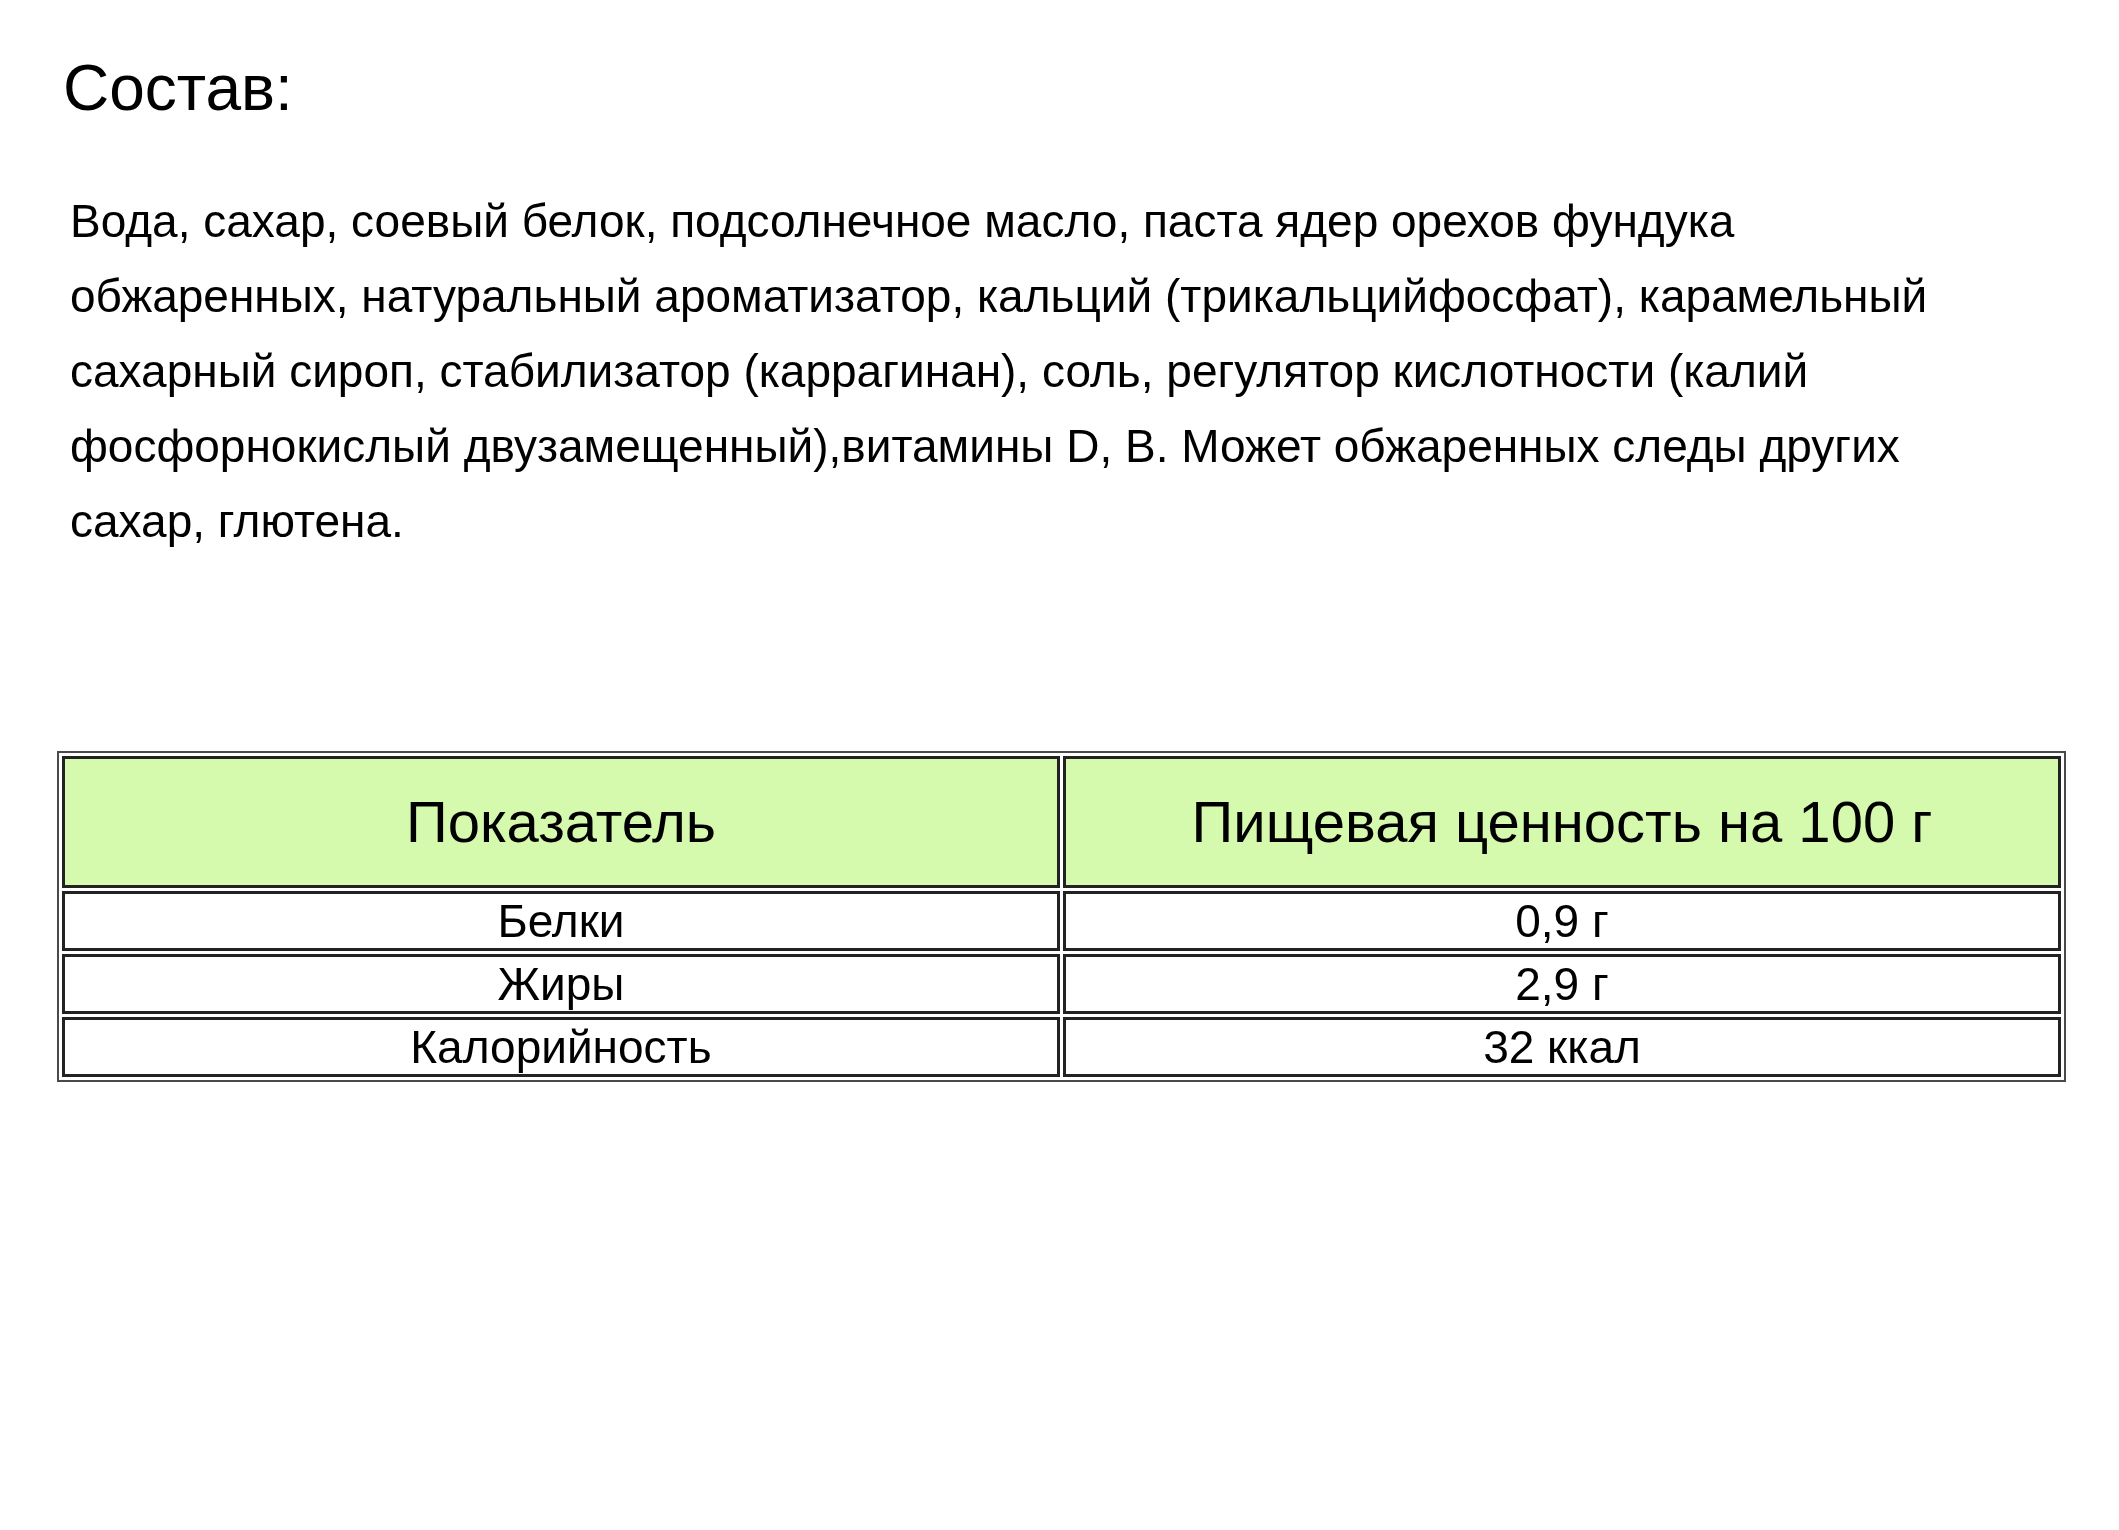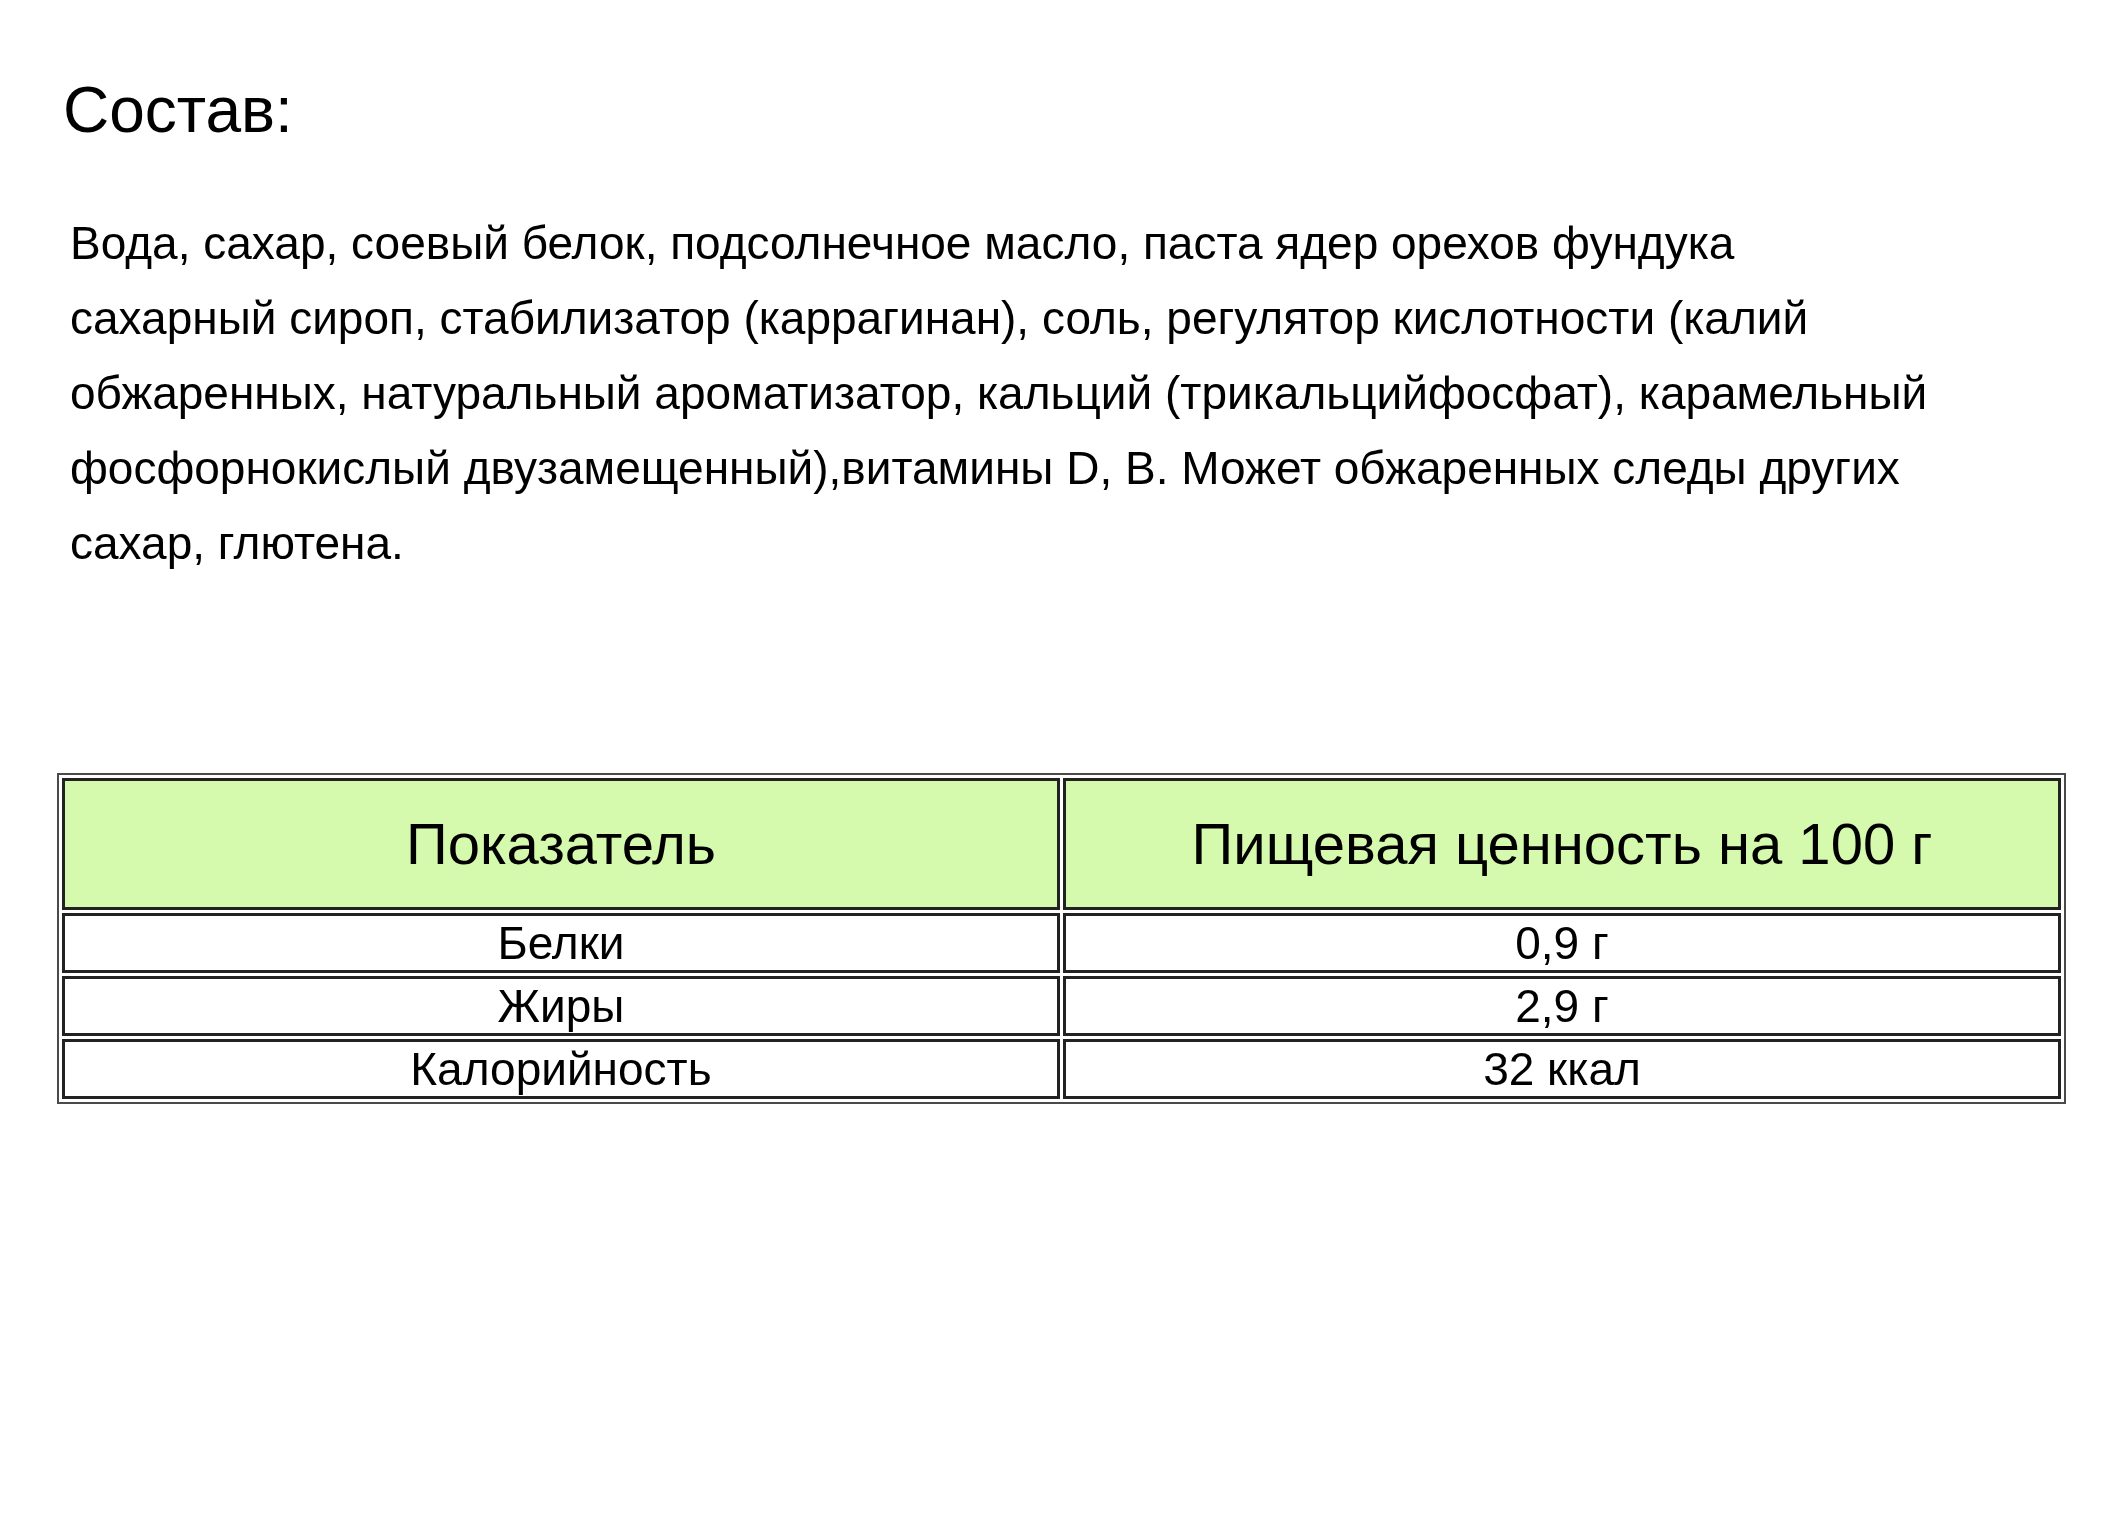--- a/index.html
+++ b/index.html
@@ -10,21 +10,21 @@
     font-family: "Liberation Sans", sans-serif;
     color: #000000;
     overflow: hidden;
   }
   :root {
     --header-bg: #d5f9ad;
     --outer-border: #4a4a4a;
     --cell-border: #222222;
   }
   .page {
-    padding: 74px 50px 0 57px;
+    padding: 52px 50px 0 57px;
   }
   .page-title {
     font-size: 64px;
     font-weight: 400;
     line-height: 1.15;
     margin-left: 6px;
     letter-spacing: 0px;
   }
   .composition {
     margin-top: 58px;
@@ -66,22 +66,22 @@
 </style>
 </head>
 <body>
 
 <div class="page">
 
   <h1 class="page-title">Состав:</h1>
 
   <div class="composition">
     <div class="composition-line">Вода, сахар, соевый белок, подсолнечное масло, паста ядер орехов фундука</div>
+    <div class="composition-line">обжаренных, натуральный ароматизатор, кальций (трикальцийфосфат), карамельный</div>
     <div class="composition-line">сахарный сироп, стабилизатор (каррагинан), соль, регулятор кислотности (калий</div>
-    <div class="composition-line">обжаренных, натуральный ароматизатор, кальций (трикальцийфосфат), карамельный</div>
     <div class="composition-line">фосфорнокислый двузамещенный),витамины D, B. Может обжаренных следы других</div>
     <div class="composition-line">сахар, глютена.</div>
   </div>
 
   <table class="nutrition-table">
     <thead>
       <tr>
         <th>Показатель</th>
         <th>Пищевая ценность на 100 г</th>
       </tr>

